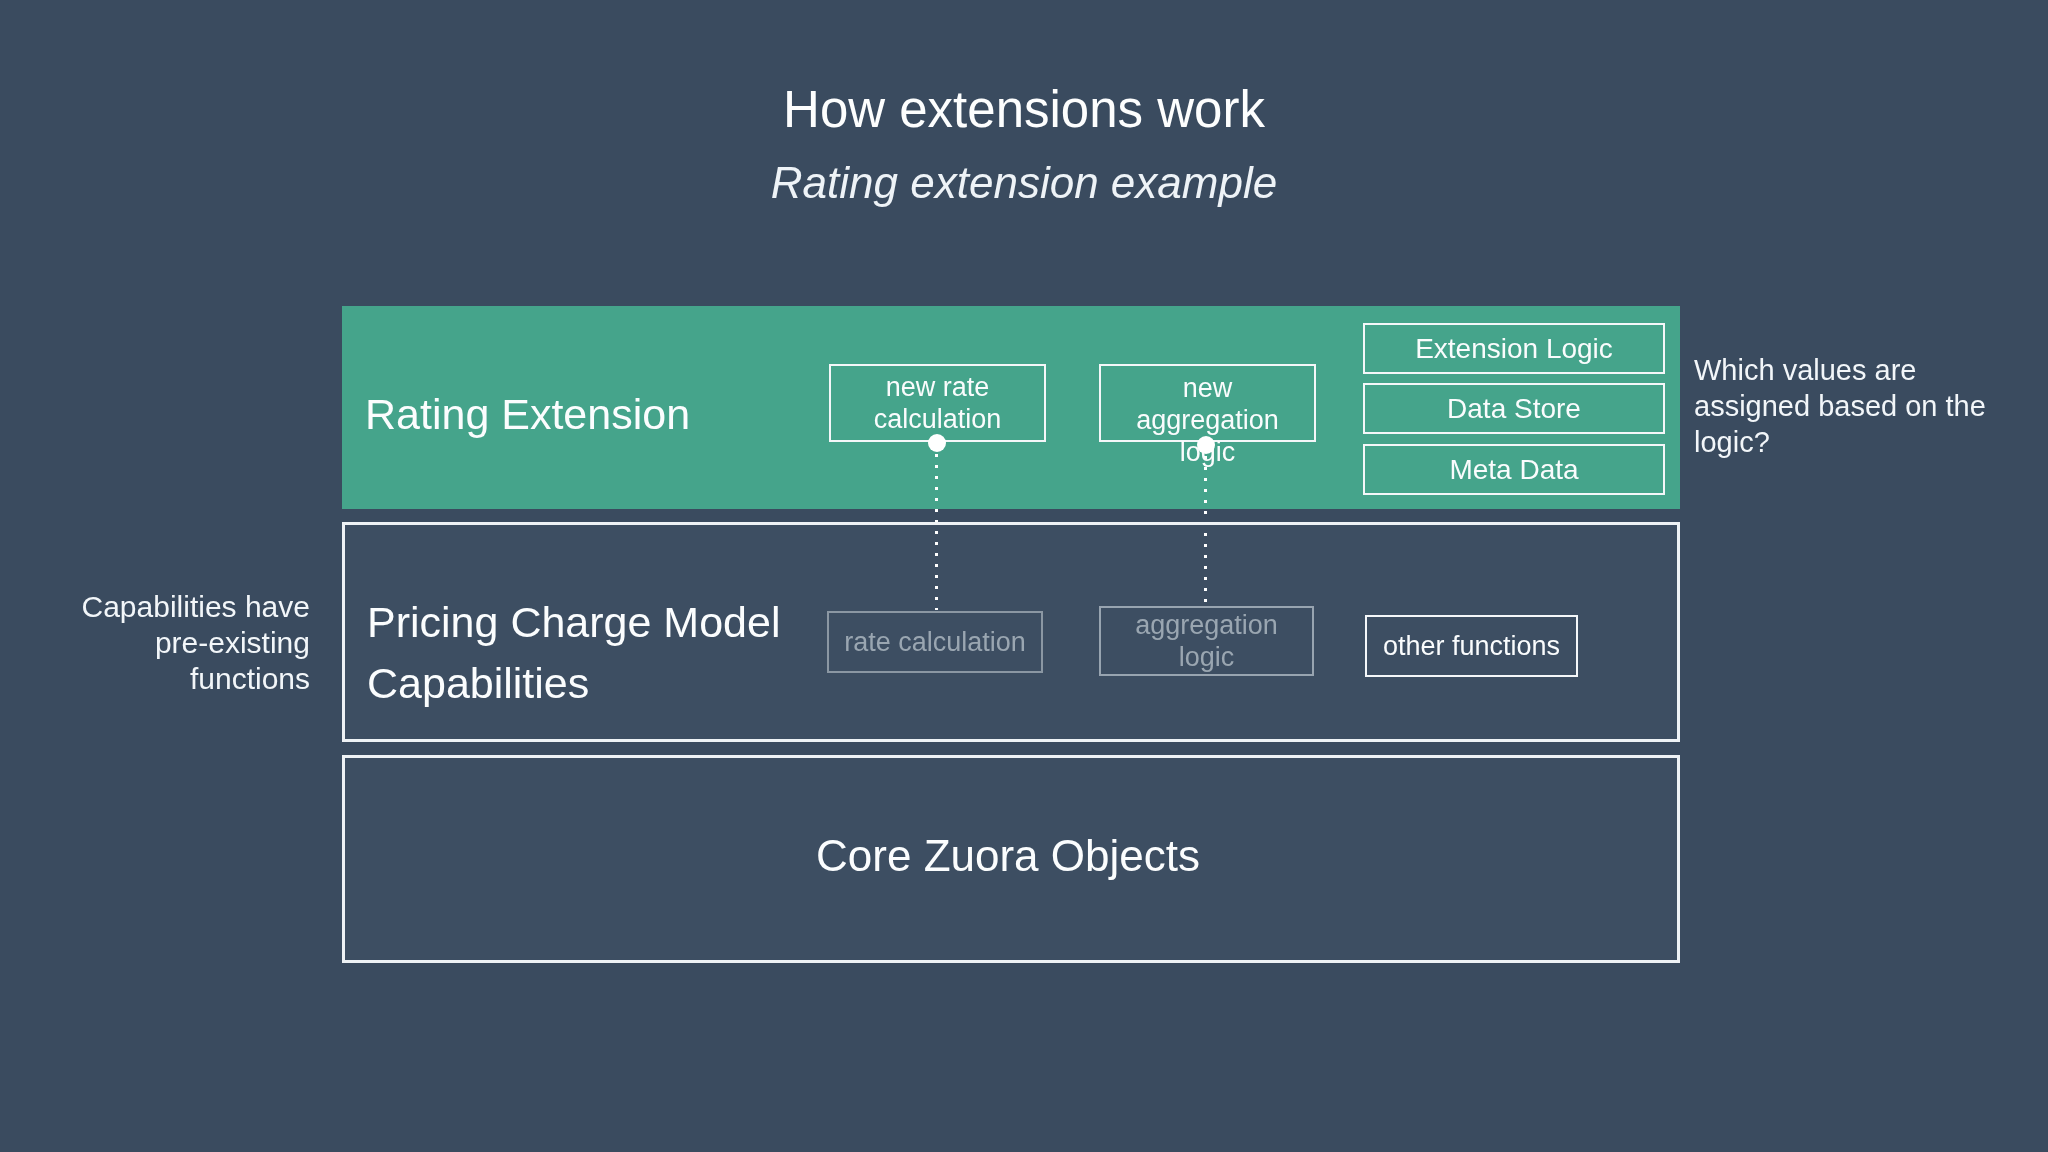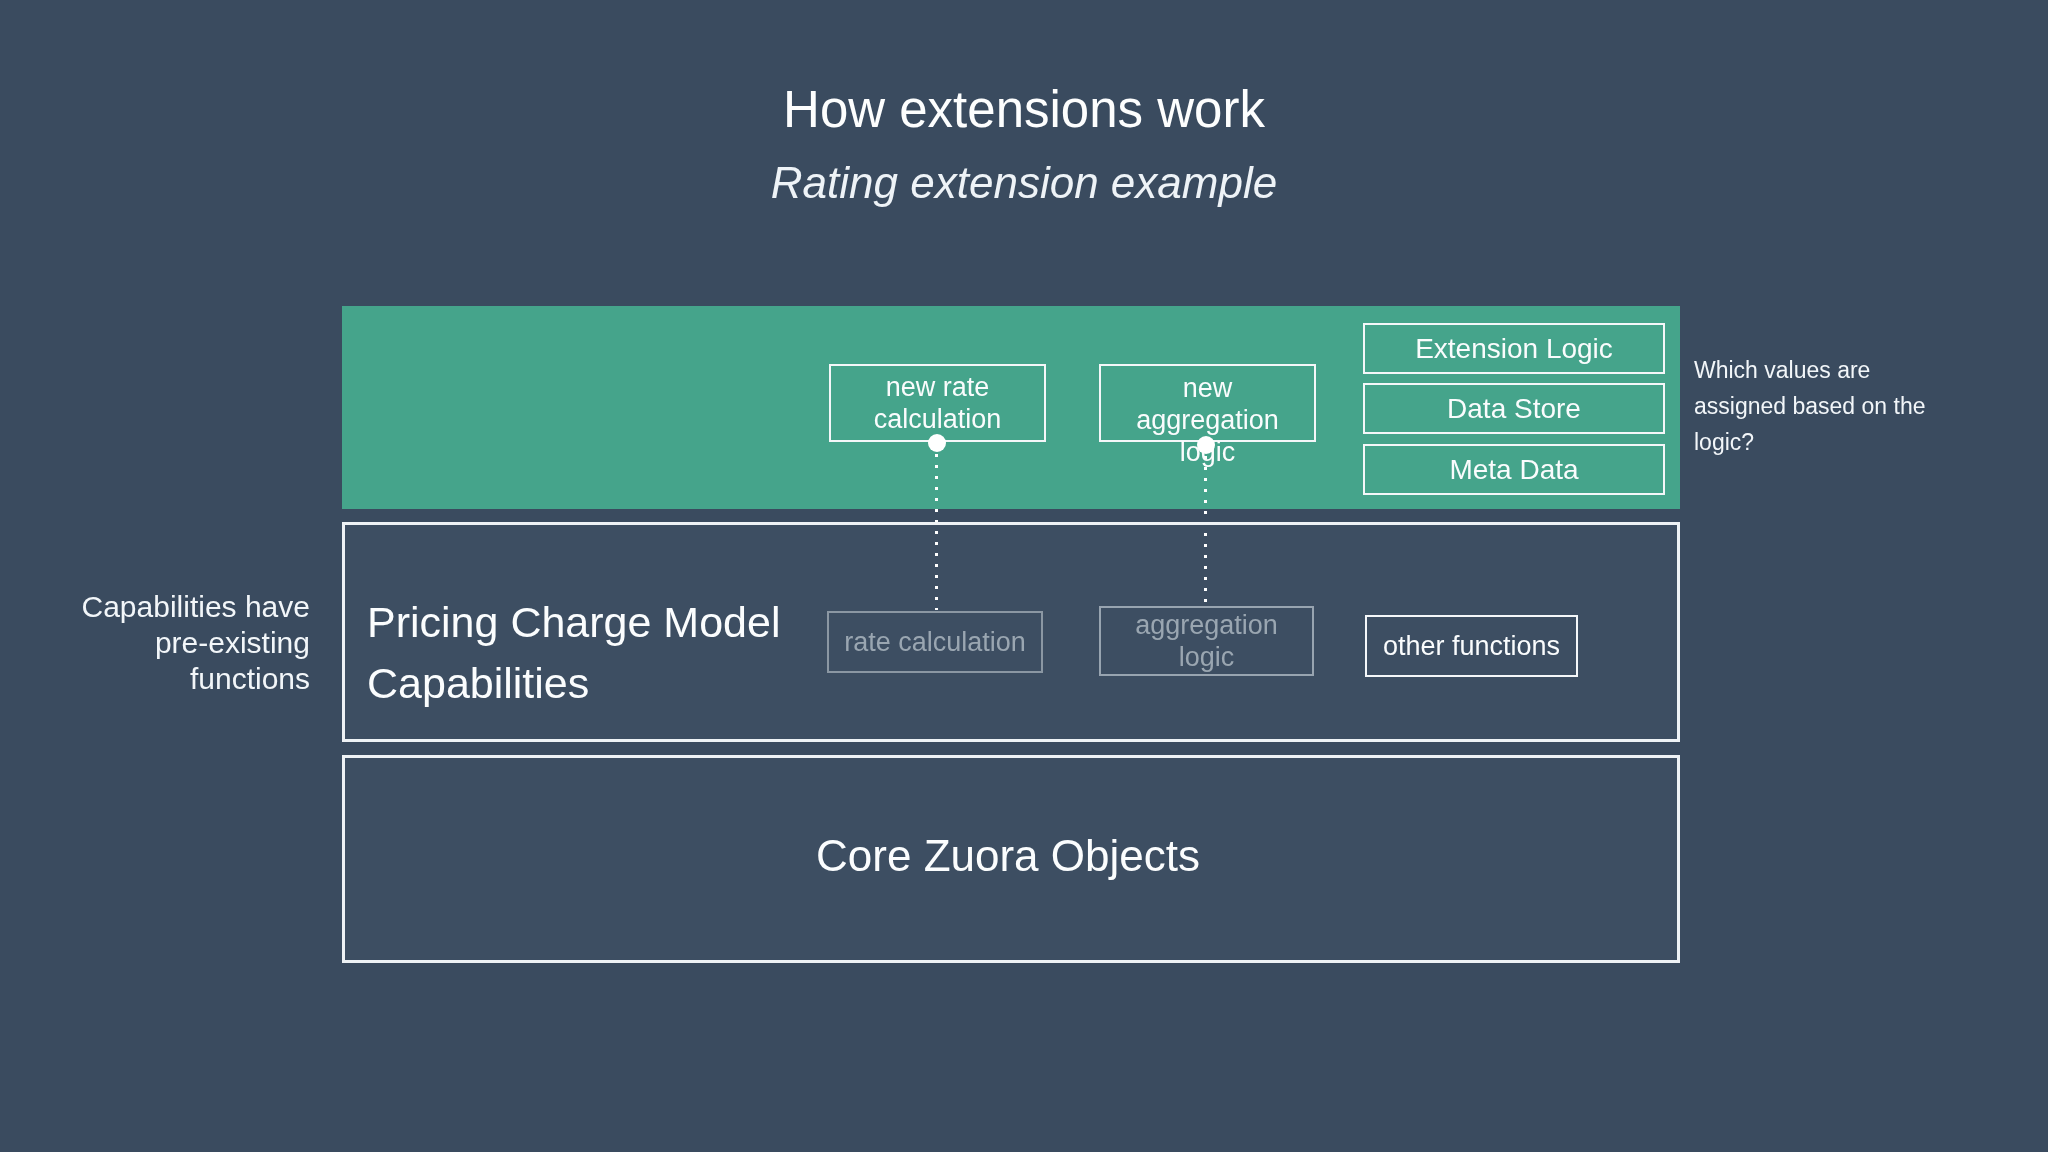--- a/index.html
+++ b/index.html
@@ -109,33 +109,34 @@
   
   .annotation {
     font-size: 30px;
     line-height: 36px;
     color: #f2f6f9;
   }
   .annot-left {
     left: 60px; top: 589px; width: 250px;
     text-align: right;
   }
-  .annot-right { left: 1694px; width: 320px; font-size: 23px; line-height: 36px; text-align: left; }
+  .annot-right { left: 1694px; width: 320px; font-size: 29px; line-height: 36px; text-align: left; }
   .annot-right-top { top: 352px; }
   .annot-right-bottom { top: 443px; }
 </style>
 </head>
 <body>
 
 <div class="slide">
 
   <div class="abs slide-title">How extensions work</div>
   <div class="abs slide-subtitle">Rating extension example</div>
 
   <div class="abs band-green"></div>
+  <div class="abs band-label rating-label">Rating Extension</div>
 
   <div class="abs box box-white new-rate-box">
     <div>new rate</div>
     <div>calculation</div>
   </div>
 
   <div class="abs box box-white new-agg-box">
     <div>new</div>
     <div>aggregation</div>
     <div>logic</div>

